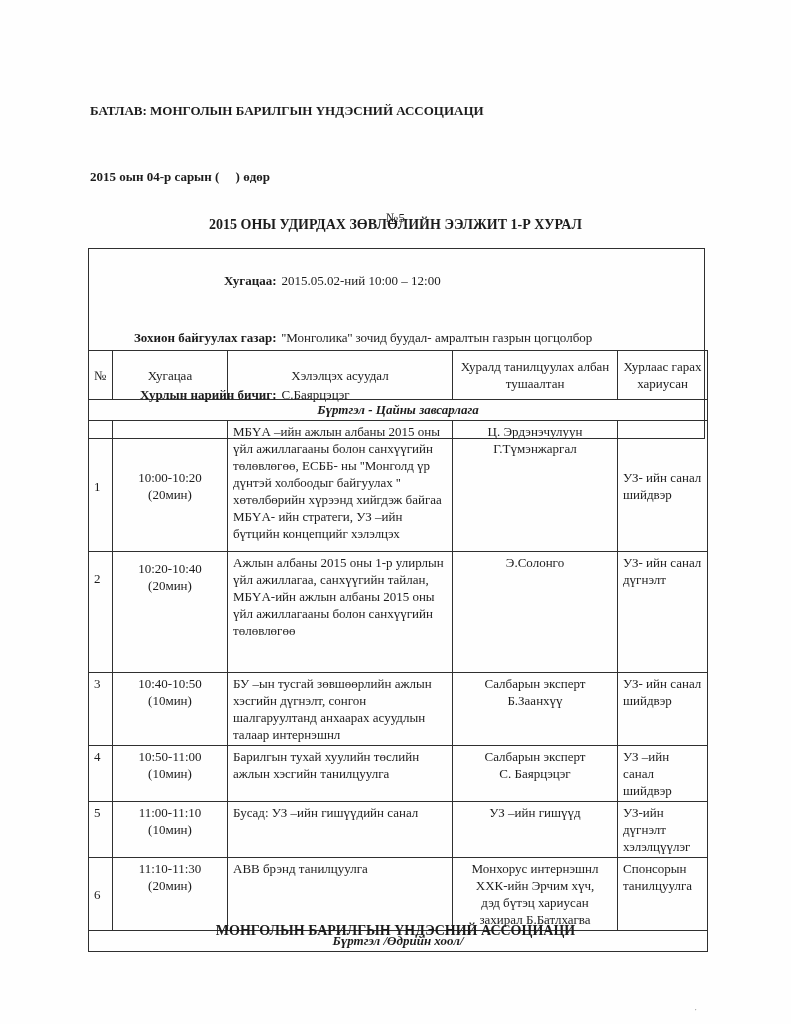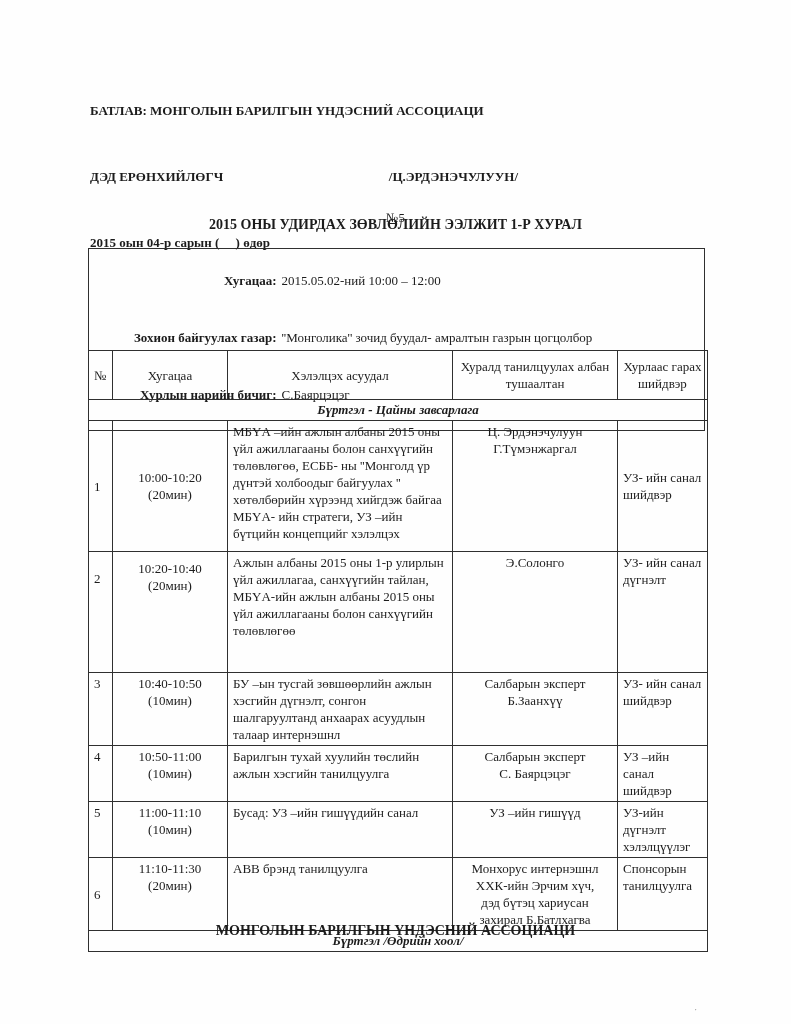--- a/index.html
+++ b/index.html
@@ -52,21 +52,21 @@
     font-size: 13px;
   }
   
   .info-box {
     position: absolute;
     top: 248px;
     left: 88px;
     width: 617px;
     border: 1px solid #2f2f2f;
     box-sizing: border-box;
-    padding: 3px 6px 7px 0;
+    padding: 3px 6px 15px 0;
   }
   .info-row {
     line-height: 19px;
     white-space: pre-wrap;
   }
   .info-label {
     display: inline-block;
     width: 168px;
     text-align: right;
     font-weight: bold;
@@ -143,24 +143,20 @@
     color: #9a9a9a;
   }
 </style>
 </head>
 <body>
 
 <div class="page">
 
   <div class="approval">
     <div>БАТЛАВ: МОНГОЛЫН БАРИЛГЫН ҮНДЭСНИЙ АССОЦИАЦИ</div>
-    <div class="approval-line2">
-      <span>ДЭД ЕРӨНХИЙЛӨГЧ</span>
-      <span>/Ц.ЭРДЭНЭЧУЛУУН/</span>
-    </div>
     <div>2015 оын 04-р сарын (     ) өдөр</div>
   </div>
 
   <div class="doc-title">2015 ОНЫ УДИРДАХ ЗӨВЛӨЛИЙН ЭЭЛЖИТ 1-Р ХУРАЛ</div>
   <div class="meeting-no">№5</div>
 
   <div class="info-box">
     <div class="info-row">
       <span class="info-label">Хугацаа:</span><span class="info-value">2015.05.02-ний 10:00 – 12:00</span>
     </div>
@@ -179,21 +175,21 @@
       <col style="width:225px">
       <col style="width:165px">
       <col style="width:90px">
     </colgroup>
     <thead>
       <tr>
         <th class="h-num">№</th>
         <th class="h-time">Хугацаа</th>
         <th class="h-topic">Хэлэлцэх асуудал</th>
         <th class="h-presenter">Хуралд танилцуулах албан тушаалтан</th>
-        <th class="h-decision">Хурлаас гарах шийдвэр</th>
+        <th class="h-decision">Хурлаас гарах хариусан</th>
       </tr>
     </thead>
     <tbody>
       <tr class="section">
         <td colspan="5">Бүртгэл - Цайны завсарлага</td>
       </tr>
       <tr class="r1">
         <td class="num">1</td>
         <td class="time"><div>10:00-10:20</div><div>(20мин)</div></td>
         <td class="topic">МБҮА –ийн ажлын албаны 2015 оны үйл ажиллагааны болон санхүүгийн төлөвлөгөө, ЕСББ- ны ''Монголд үр дүнтэй холбоодыг байгуулах '' хөтөлбөрийн хүрээнд хийгдэж байгаа МБҮА- ийн стратеги, УЗ –ийн бүтцийн концепцийг хэлэлцэх</td>

